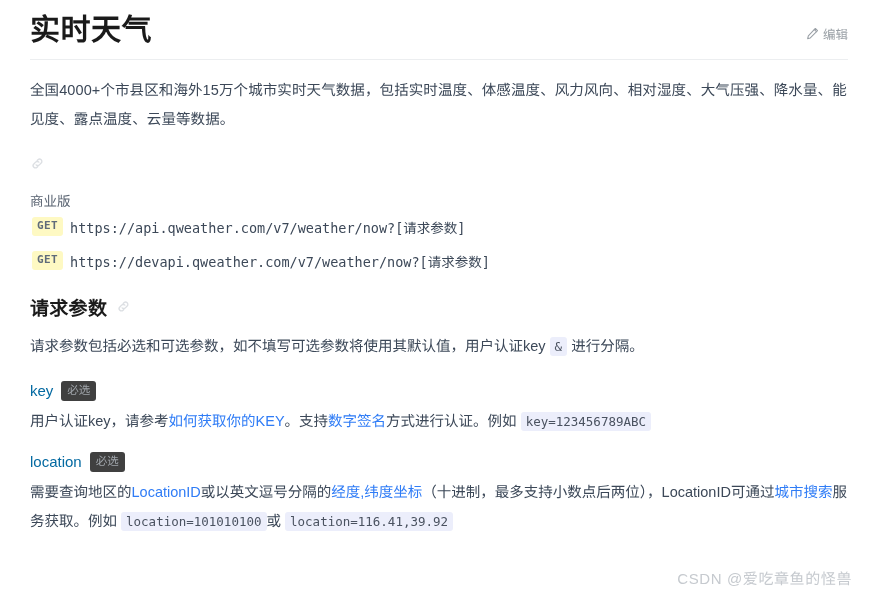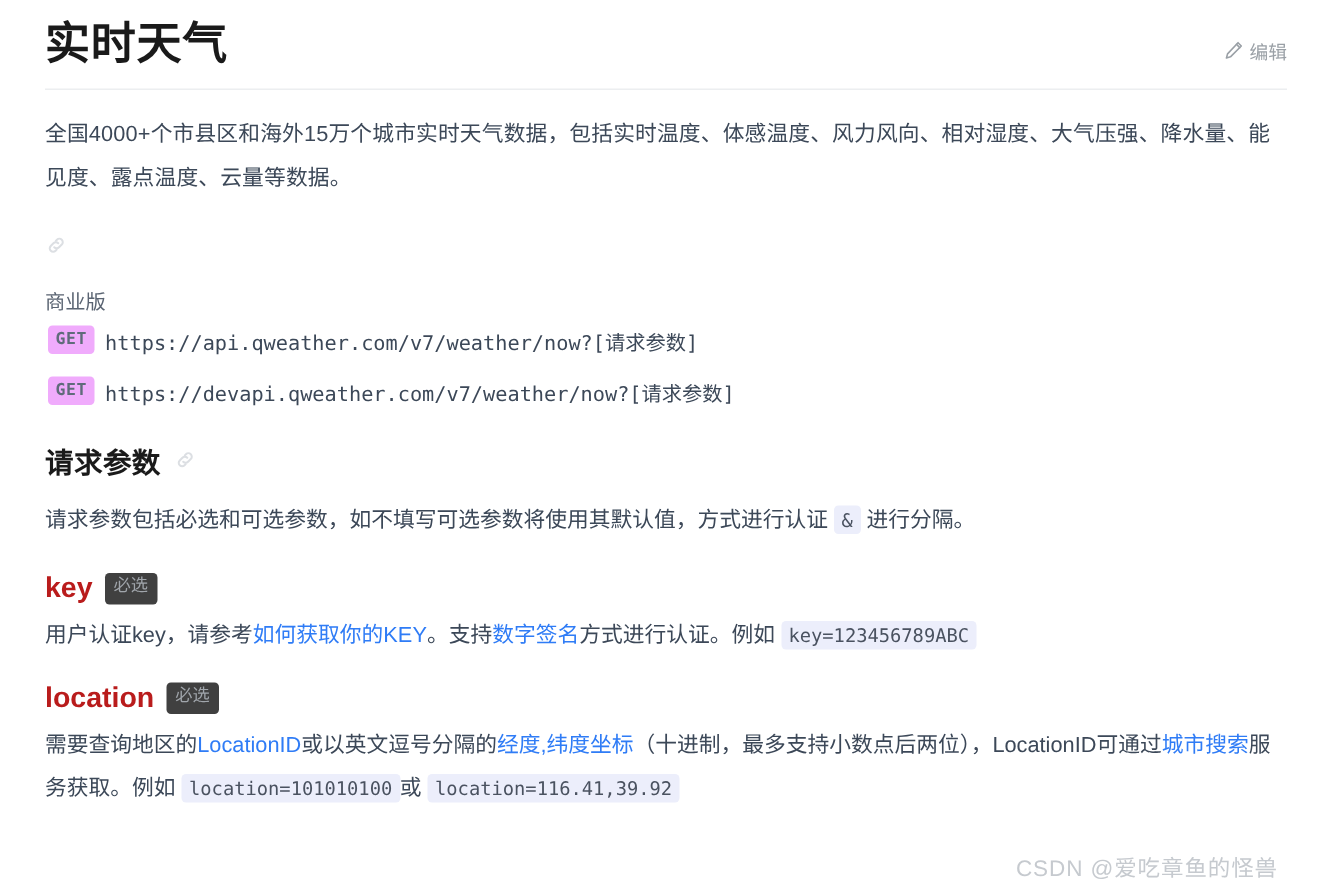--- a/index.html
+++ b/index.html
@@ -11,21 +11,21 @@
     background: #ffffff;
     font-family: "Liberation Sans", "DejaVu Sans", sans-serif;
     color: #2c3e50;
     overflow: hidden;
   }
 
   .page {
     position: relative;
     width: 882px;
     height: 594px;
-    padding: 10px 24px 0 30px;
+    padding: 10px 34px 0 30px;
     background: #ffffff;
   }
 
   
   .title-row {
     display: flex;
     align-items: flex-start;
     justify-content: space-between;
   }
   .page-title {
@@ -93,21 +93,21 @@
     align-items: center;
     gap: 7px;
     margin: 0 0 14px 2px;
     font-family: "DejaVu Sans Mono", "Liberation Mono", monospace;
     font-size: 13.5px;
     color: #3c4858;
     white-space: nowrap;
   }
   .get-badge {
     display: inline-block;
-    background: #f0abfc;
+    background: #fef9c3;
     color: #5f6b7a;
     font-family: "DejaVu Sans Mono", "Liberation Mono", monospace;
     font-size: 11px;
     font-weight: 600;
     padding: 1px 5px 2px 5px;
     border-radius: 3px;
     letter-spacing: 0.4px;
     line-height: 1.4;
   }
 
@@ -118,23 +118,23 @@
     margin: 12px 0 20px 0;
   }
 
   .param-head {
     display: flex;
     align-items: center;
     gap: 8px;
     margin: 0 0 6px 0;
   }
   .param-name {
-    font-size: 19px;
-    font-weight: 700;
-    color: #b91c1c;
+    font-size: 15px;
+    font-weight: 400;
+    color: #0369a1;
     font-family: "Liberation Sans", "DejaVu Sans", sans-serif;
   }
   .required-badge {
     display: inline-block;
     background: #404040;
     color: #a0a5ab;
     font-size: 11.5px;
     padding: 1px 6px 2px 6px;
     border-radius: 3px;
     line-height: 1.5;
@@ -221,21 +221,21 @@
     <span>请求参数</span>
     <span class="anchor-icon">
       <svg width="15" height="15" viewBox="0 0 20 20" fill="none" stroke="#dcdfe3" stroke-width="1.8" stroke-linecap="round">
         <path d="M8.2 11.8a3 3 0 0 0 4.3 0l2.4-2.4a3 3 0 0 0-4.3-4.3l-1 1"></path>
         <path d="M11.8 8.2a3 3 0 0 0-4.3 0L5.1 10.6a3 3 0 0 0 4.3 4.3l1-1"></path>
       </svg>
     </span>
   </h2>
 
   <p class="params-intro">
-    <span>请求参数包括必选和可选参数，如不填写可选参数将使用其默认值，方式进行认证</span>
+    <span>请求参数包括必选和可选参数，如不填写可选参数将使用其默认值，用户认证key</span>
     <code class="inline">&amp;</code>
     <span>进行分隔。</span>
   </p>
 
   <div class="param-head">
     <span class="param-name">key</span>
     <span class="required-badge">必选</span>
   </div>
   <p class="param-desc">
     <span>用户认证key，请参考</span><a class="lnk" href="#">如何获取你的KEY</a><span>。支持</span><a class="lnk" href="#">数字签名</a><span>方式进行认证。例如</span>

